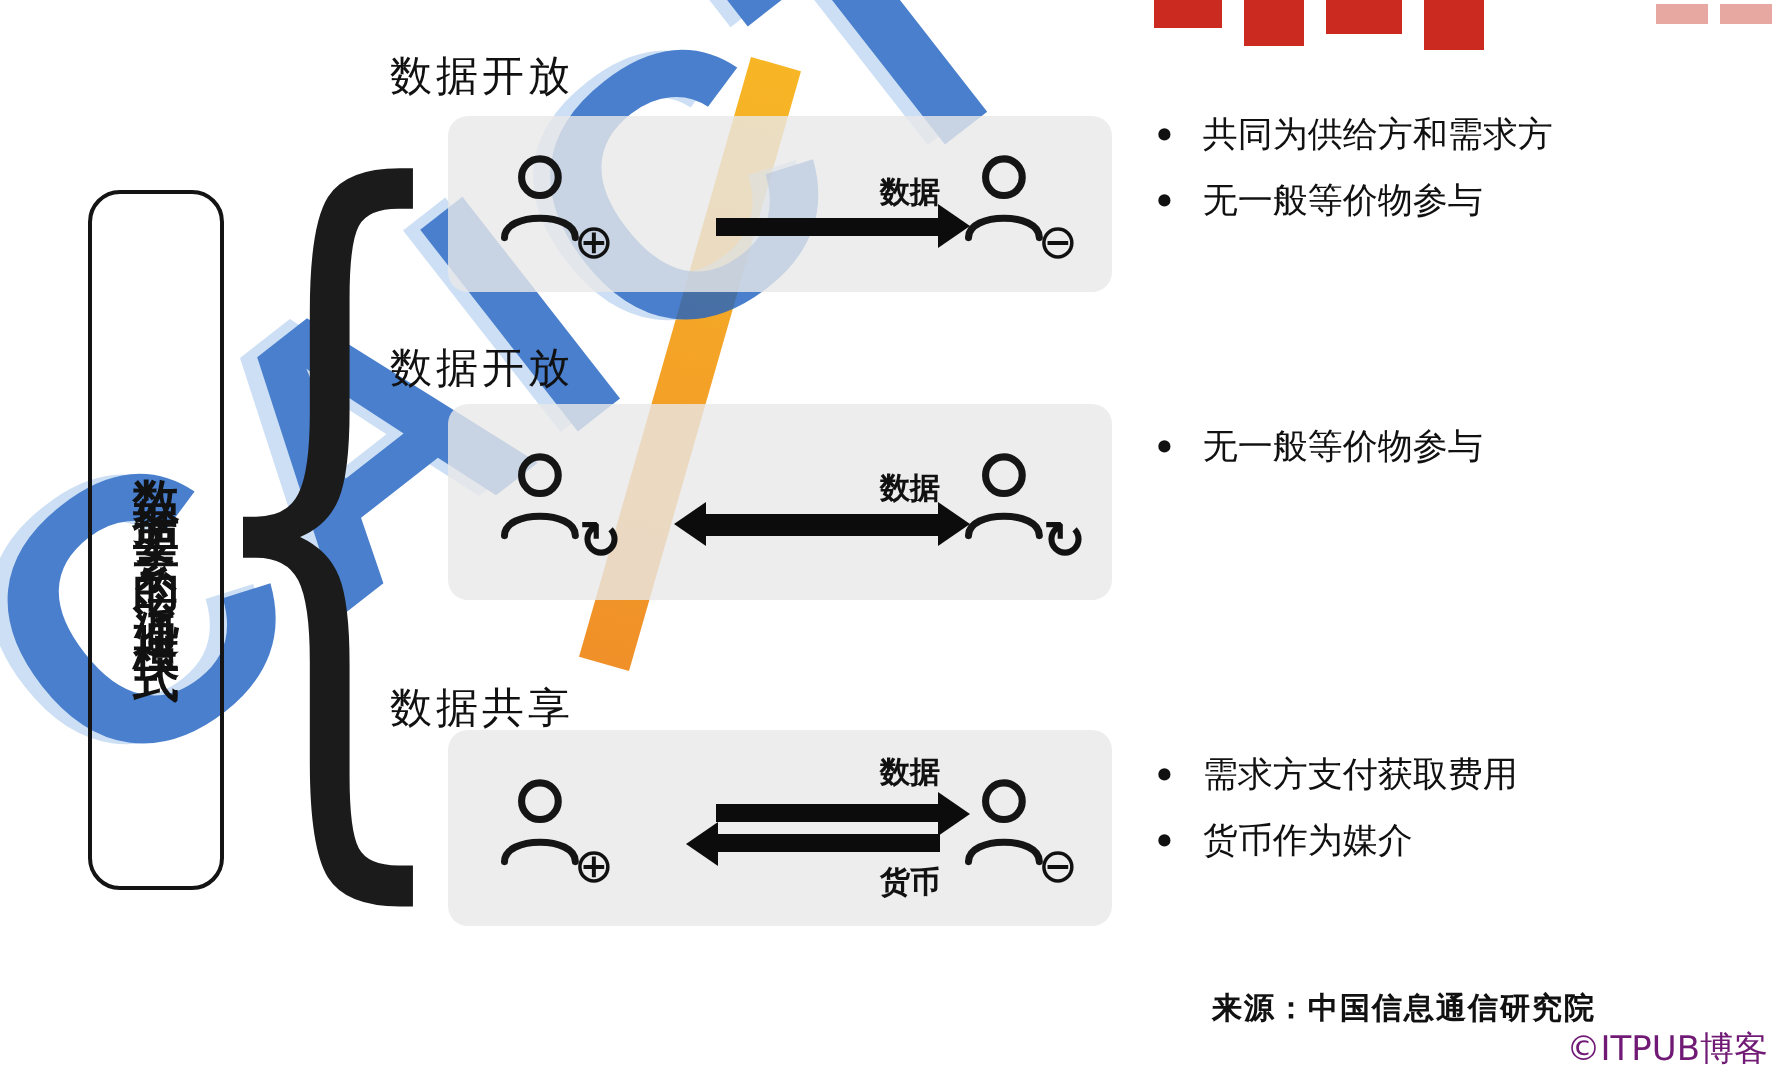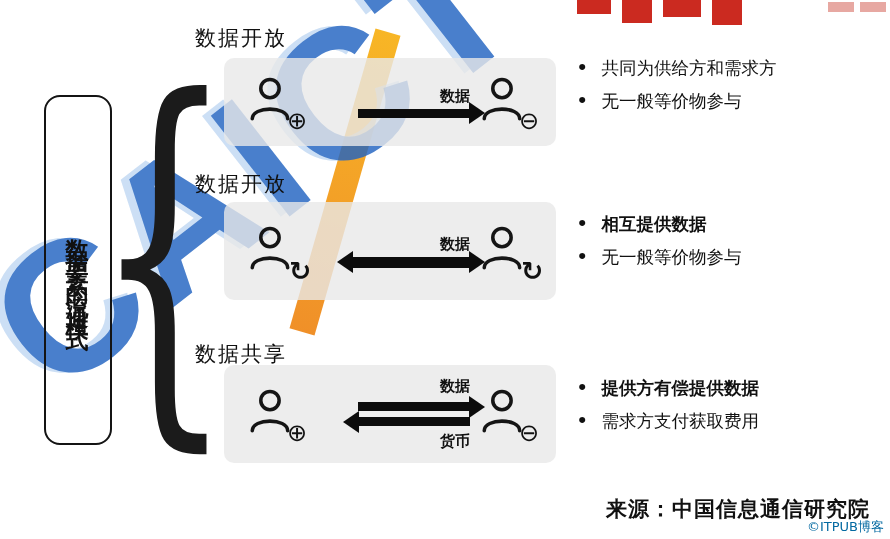--- a/index.html
+++ b/index.html
@@ -15,21 +15,21 @@
          transform:rotate(-38deg);transform-origin:0 50%;line-height:1;white-space:nowrap;
          text-shadow:-7px -5px 0 rgba(160,195,235,.65)}
   .topright{position:absolute;top:0;right:148px;z-index:4;display:flex;align-items:flex-start;gap:11px}
   .topright i{display:block;background:#cb2a20}
   .topright i:nth-child(1){width:34px;height:14px}
   .topright i:nth-child(2){width:30px;height:23px}
   .topright i:nth-child(3){width:38px;height:17px}
   .topright i:nth-child(4){width:30px;height:25px}
   .cornermark{position:absolute;top:2px;right:4px;z-index:4;display:flex;gap:6px}
   .cornermark i{display:block;background:#e7a8a2;width:26px;height:10px}
-  .footer-mark{position:absolute;right:6px;bottom:3px;z-index:6;font-size:13px;color:#0369a1}
+  .footer-mark{position:absolute;right:6px;bottom:3px;z-index:6;font-size:17px;color:#701a75}
 
   
   .left-label{position:absolute;left:44px;top:95px;width:68px;height:350px;z-index:3;
               border:2px solid #141414;border-radius:16px;
               display:flex;align-items:center;justify-content:center;
               writing-mode:vertical-rl;text-orientation:upright;
               font-family:"DejaVu Serif","Liberation Serif",serif;
               font-size:23px;font-weight:700;letter-spacing:11px}
   .brace{position:absolute;left:94px;top:34px;height:434px;width:78px;z-index:3;
          display:flex;align-items:center;overflow:visible;
@@ -62,21 +62,21 @@
         border-left:16px solid #0c0c0c;border-top:11px solid transparent;border-bottom:11px solid transparent}
   .arrow.left::before{content:"";position:absolute;left:-15px;top:50%;transform:translateY(-50%);
         border-right:16px solid #0c0c0c;border-top:11px solid transparent;border-bottom:11px solid transparent}
 
   .bullets{position:absolute;left:576px;width:305px;z-index:3;list-style:none;
            font-family:"DejaVu Serif","Liberation Serif",serif}
   .bullets li{display:flex;align-items:flex-start;gap:13px;font-size:17.5px;line-height:1.45;margin-bottom:8px}
   .bullets li::before{content:"\2022";font-size:21px;line-height:1.2;flex:0 0 auto}
   .u1{top:56px}.u2{top:212px}.u3{top:376px}
 
-  .source{position:absolute;left:606px;top:495px;z-index:3;font-size:21px;font-weight:600;
+  .source{position:absolute;left:606px;top:495px;z-index:3;font-size:15px;font-weight:600;
           font-family:"DejaVu Serif","Liberation Serif",serif;letter-spacing:1px}
 </style>
 </head>
 <body>
 
 <div class="canvas">
 
   <div class="stripe"></div>
   <div class="caict">CAICT</div>
   <div class="topright">
@@ -142,23 +142,20 @@
       <div class="person">
         <svg viewBox="0 0 24 24" aria-hidden="true">
             <circle cx="11.5" cy="7" r="4.4"></circle>
             <path d="M3 21.5c0-6.2 17-6.2 17 0"></path>
           </svg>
         <span class="badge spin">↻</span>
       </div>
     </div>
     <ul class="bullets u2">
       <li>
-          <span style="font-weight: 700;">相互提供数据</span>
-        </li>
-      <li>
           <span>无一般等价物参与</span>
         </li>
     </ul>
   </section>
 
   <section>
     <h3 class="mode-title t3">数据共享</h3>
     <div class="flowbox b3">
       <div class="person">
         <svg viewBox="0 0 24 24" aria-hidden="true">
@@ -176,24 +173,24 @@
       <div class="person">
         <svg viewBox="0 0 24 24" aria-hidden="true">
             <circle cx="11.5" cy="7" r="4.4"></circle>
             <path d="M3 21.5c0-6.2 17-6.2 17 0"></path>
           </svg>
         <span class="badge">⊖</span>
       </div>
     </div>
     <ul class="bullets u3">
       <li>
-          <span style="font-weight: 700;">提供方有偿提供数据</span>
+          <span>需求方支付获取费用</span>
         </li>
       <li>
-          <span>需求方支付获取费用</span>
+          <span>货币作为媒介</span>
         </li>
     </ul>
   </section>
 
   <div class="source">来源：中国信息通信研究院</div>
   <div class="footer-mark">©ITPUB博客</div>
 
 </div>
 
 </body></html>

